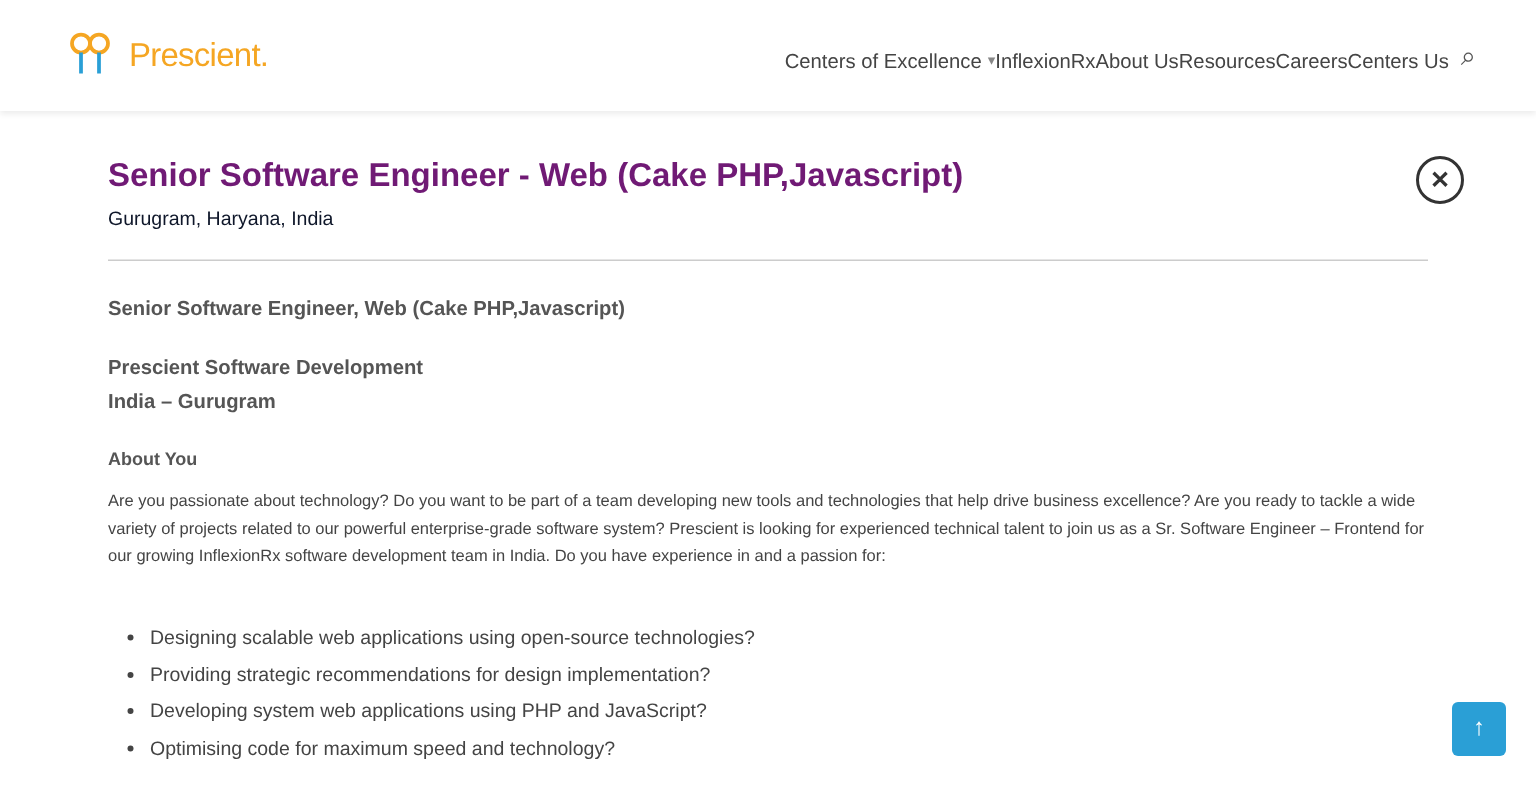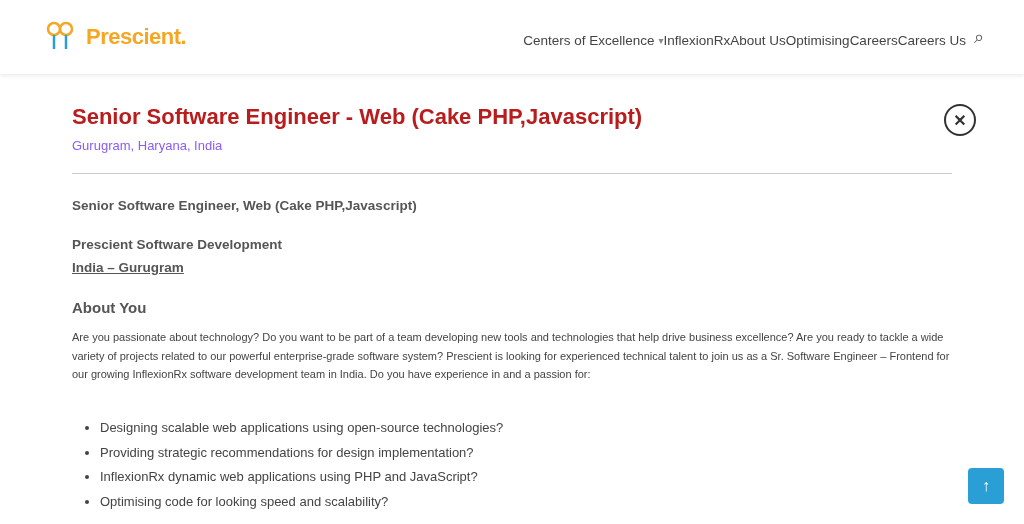--- a/index.html
+++ b/index.html
@@ -21,21 +21,21 @@
       display: flex;
       align-items: center;
       gap: 6px;
     }
     .logo-icon {
       width: 40px;
       height: 40px;
     }
     .logo-text {
       font-size: 22px;
-      font-weight: 700;
+      font-weight: 400;
       color: #2a9fd6;
       letter-spacing: -0.5px;
     }
     .logo-text span { color: #f5a623; }
     .nav-links {
       display: flex;
       align-items: flex-end;
     }
     .nav-item {
       font-size: 13.5px;
@@ -79,28 +79,28 @@
       justify-content: center;
       cursor: pointer;
       font-size: 16px;
       color: #333;
       font-weight: bold;
     }
 
     .job-title {
       font-size: 22px;
       font-weight: 700;
-      color: #b91c1c;
+      color: #701a75;
       margin-bottom: 8px;
       padding-right: 50px;
     }
 
     .job-location {
       font-size: 13px;
-      color: #8b5cf6;
+      color: #0f172a;
       margin-bottom: 20px;
     }
 
     .divider {
       border: none;
       border-top: 1px solid #ccc;
       margin-bottom: 24px;
     }
 
     .job-subtitle {
@@ -115,25 +115,24 @@
       font-weight: 700;
       color: #555;
       margin-bottom: 8px;
     }
 
     .job-region {
       font-size: 13.5px;
       font-weight: 700;
       color: #555;
       margin-bottom: 24px;
-      text-decoration: underline;
     }
 
     .section-heading {
-      font-size: 15px;
+      font-size: 12px;
       font-weight: 700;
       color: #555;
       margin-bottom: 12px;
       margin-top: 4px;
     }
 
     .body-text {
       font-size: 11px;
       color: #444;
       line-height: 1.7;
@@ -190,27 +189,27 @@
       <span>Centers of Excellence</span>
       <span class="nav-caret">▾</span>
     </span>
     <span class="nav-item">
       <span>InflexionRx</span>
     </span>
     <span class="nav-item">
       <span>About Us</span>
     </span>
     <span class="nav-item">
-      <span>Optimising</span>
+      <span>Resources</span>
     </span>
     <span class="nav-item">
       <span>Careers</span>
     </span>
     <span class="nav-item">
-      <span>Careers Us</span>
+      <span>Centers Us</span>
     </span>
     <span class="search-icon-nav">⌕</span>
   </div>
 </nav>
 
 <div class="content-area">
 
   <div class="close-btn">✕</div>
 
   <h1 class="job-title">Senior Software Engineer - Web (Cake PHP,Javascript)</h1>
@@ -222,21 +221,21 @@
   <p class="job-company">Prescient Software Development</p>
   <p class="job-region">India – Gurugram</p>
 
   <p class="section-heading">About You</p>
 
   <p class="body-text">Are you passionate about technology? Do you want to be part of a team developing new tools and technologies that help drive business excellence? Are you ready to tackle a wide variety of projects related to our powerful enterprise-grade software system? Prescient is looking for experienced technical talent to join us as a Sr. Software Engineer – Frontend for our growing InflexionRx software development team in India. Do you have experience in and a passion for:</p>
 
   <ul class="bullet-list">
     <li class="bullet-item">Designing scalable web applications using open-source technologies?</li>
     <li class="bullet-item">Providing strategic recommendations for design implementation?</li>
-    <li class="bullet-item">InflexionRx dynamic web applications using PHP and JavaScript?</li>
-    <li class="bullet-item">Optimising code for looking speed and scalability?</li>
+    <li class="bullet-item">Developing system web applications using PHP and JavaScript?</li>
+    <li class="bullet-item">Optimising code for maximum speed and technology?</li>
   </ul>
 
 </div>
 
 <div class="scroll-top">
   <span>↑</span>
 </div>
 
 </body></html>

